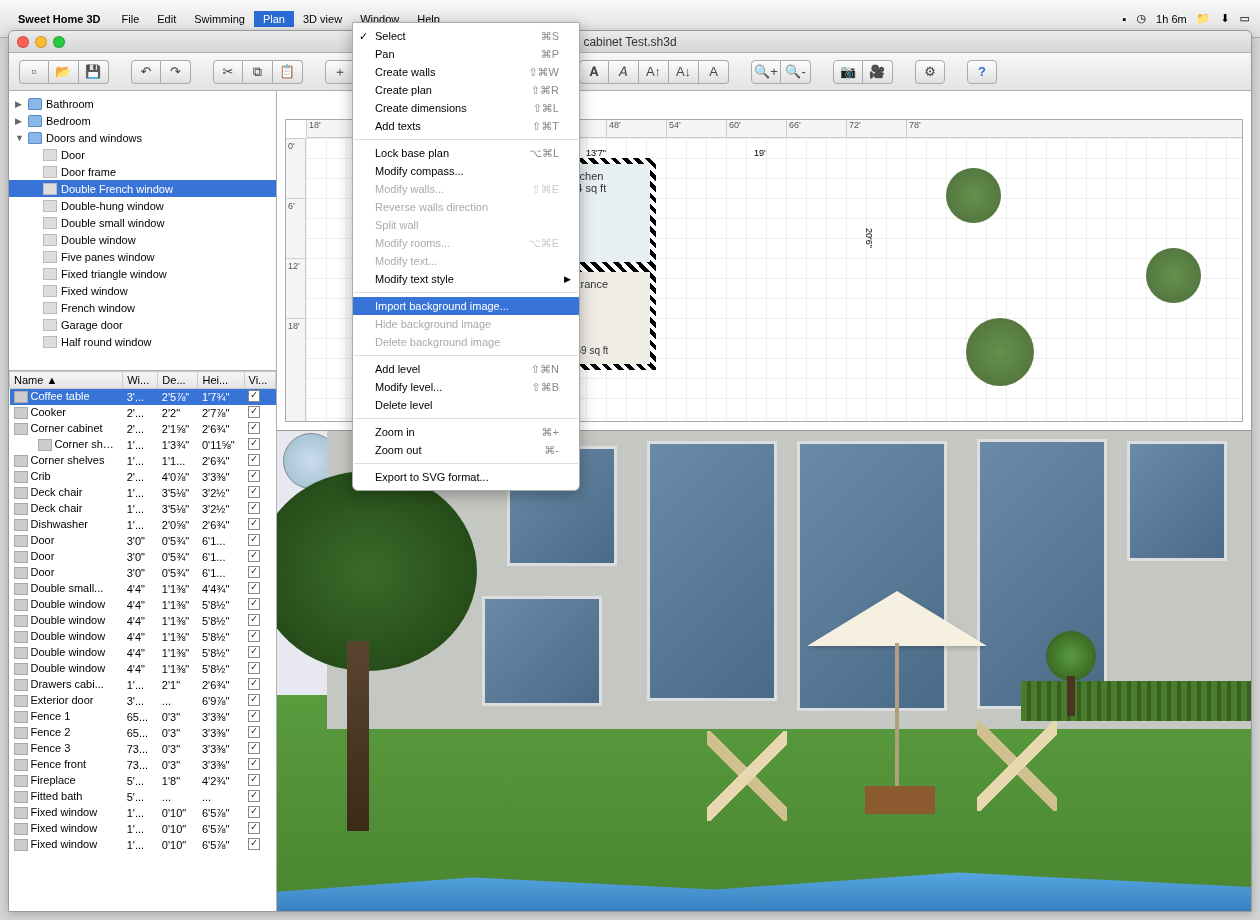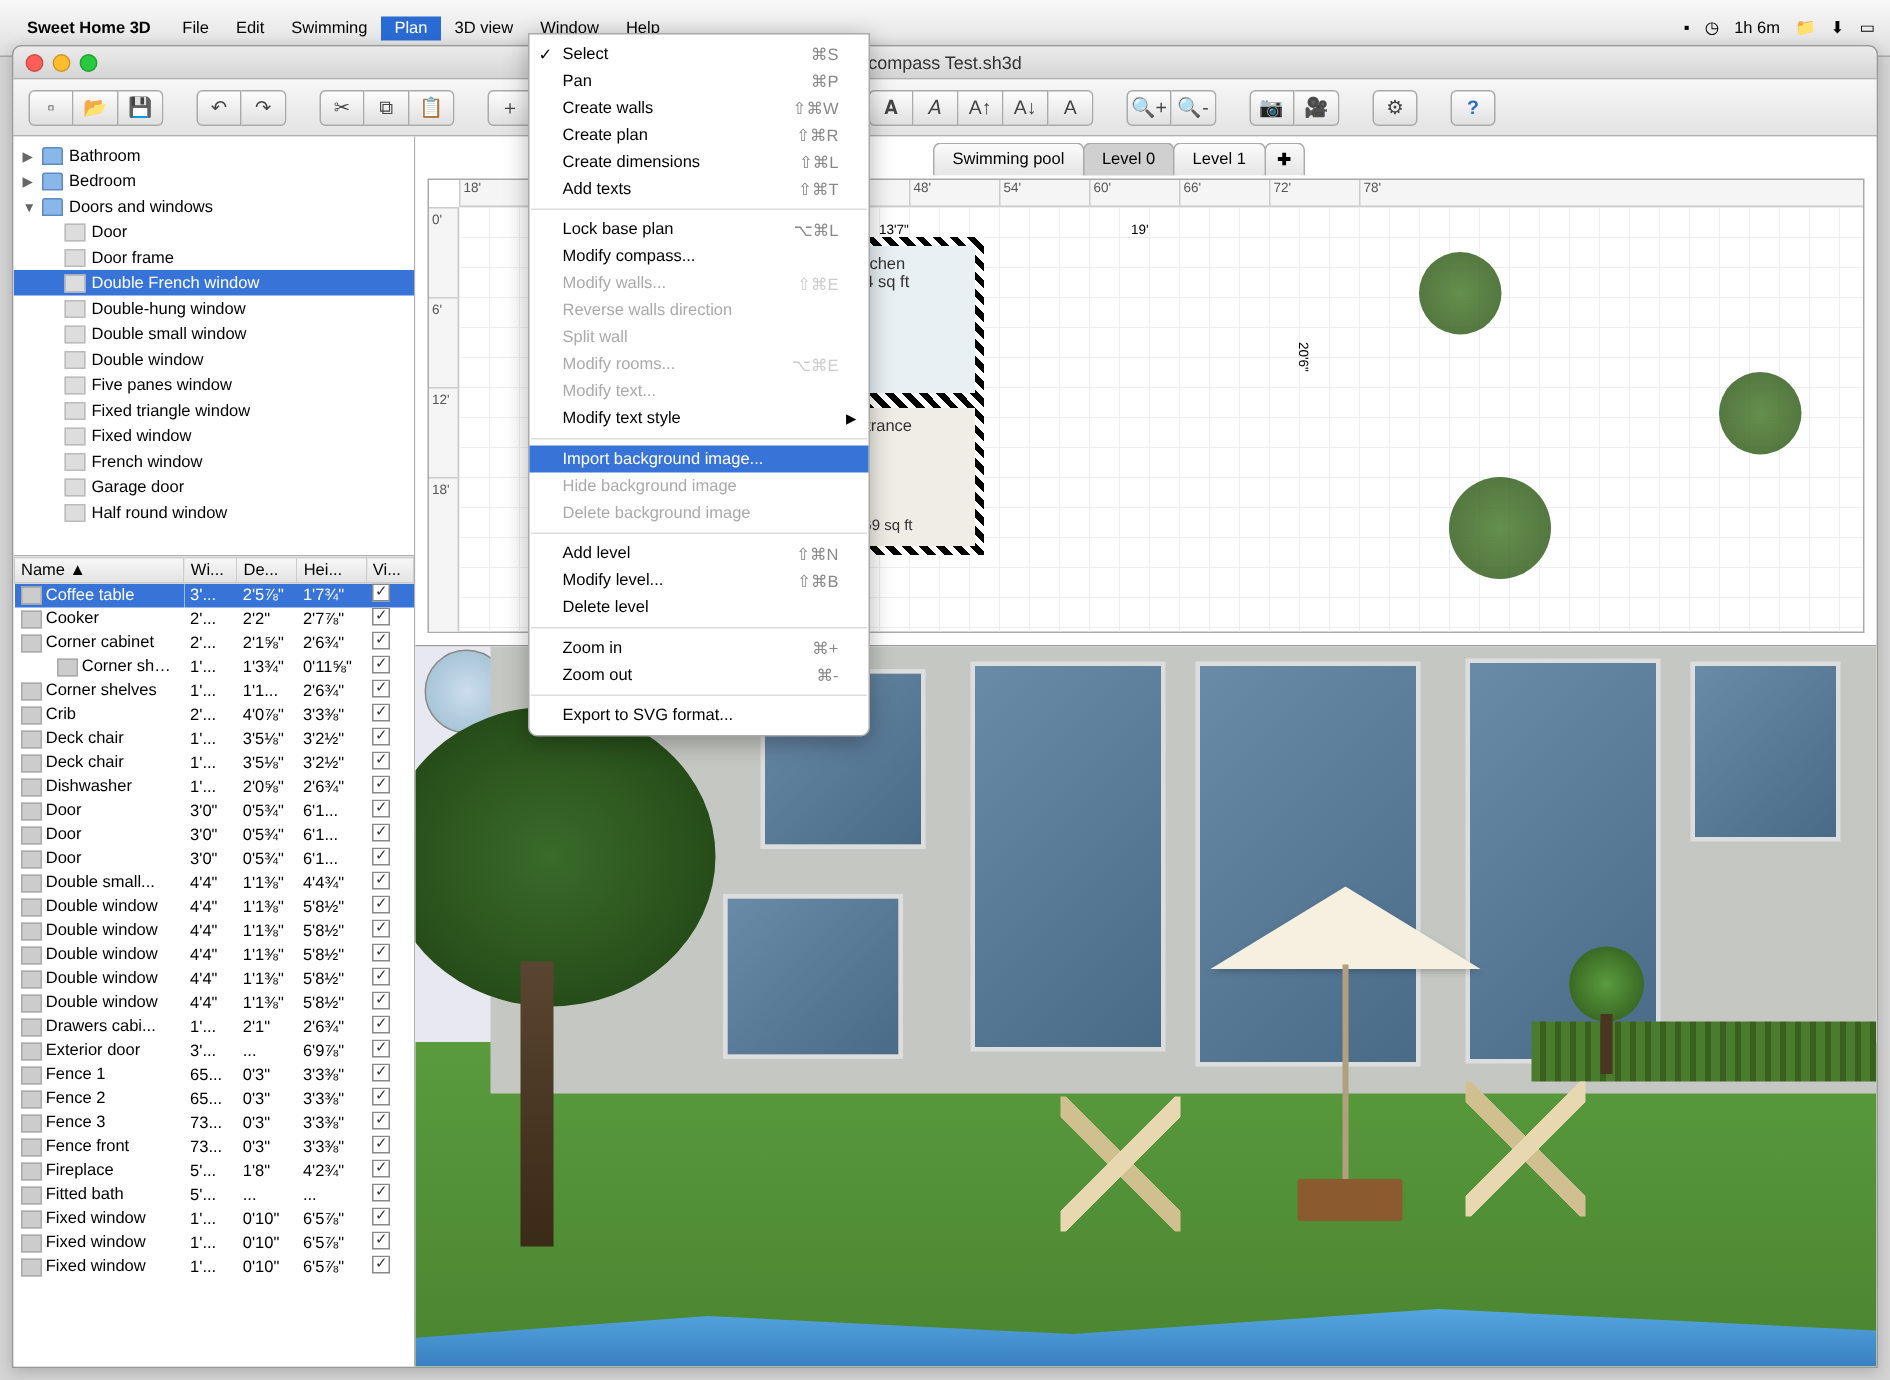--- a/index.html
+++ b/index.html
@@ -227,21 +227,21 @@
     </div>
   </div>
 
 <div class="window">
   <div class="titlebar">
     <div class="traffic">
       <span class="tl-close"></span>
       <span class="tl-min"></span>
       <span class="tl-max"></span>
     </div>
-    <span class="title">compass Test.sh3d</span>
+    <span class="title">cabinet Test.sh3d</span>
   </div>
 
   <div class="toolbar">
     <div class="tb-group">
       <div class="tb-btn">▫</div>
       <div class="tb-btn">📂</div>
       <div class="tb-btn">💾</div>
     </div>
     <div class="tb-sep"></div>
     <div class="tb-group">
@@ -573,26 +573,20 @@
                 <td style="max-width:42px;">6'5⅞"</td>
                 <td><span class="chk"></span></td>
               </tr>
             </tbody>
           </table>
       </div>
     </div>
 
     <div class="right-pane">
       <div class="plan-area">
-        <div class="level-tabs" id="level-tabs">
-            <div class="level-tab">Swimming pool</div>
-            <div class="level-tab active">Level 0</div>
-            <div class="level-tab">Level 1</div>
-            <div class="level-tab plus">✚</div>
-          </div>
         <div class="plan-canvas">
           <div class="ruler-h" id="ruler-h">
               <span>18'</span>
               <span>24'</span>
               <span>30'</span>
               <span>36'</span>
               <span>42'</span>
               <span>48'</span>
               <span>54'</span>
               <span>60'</span>

